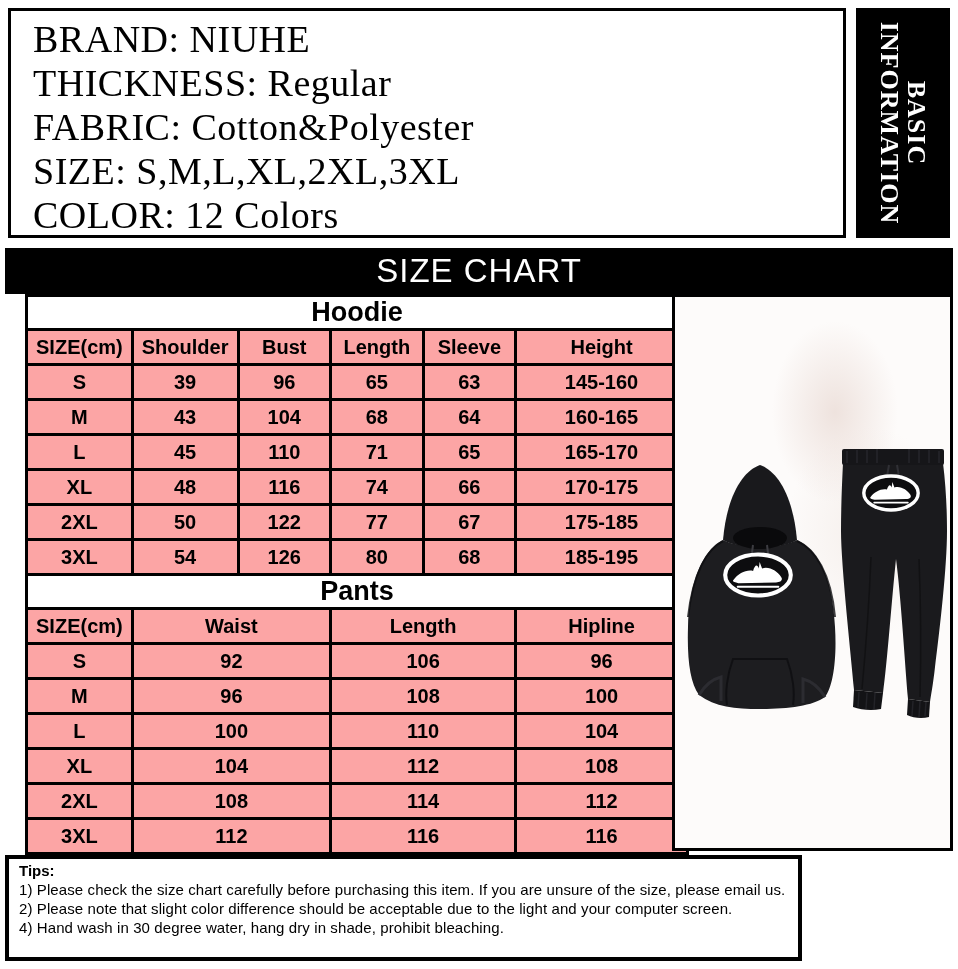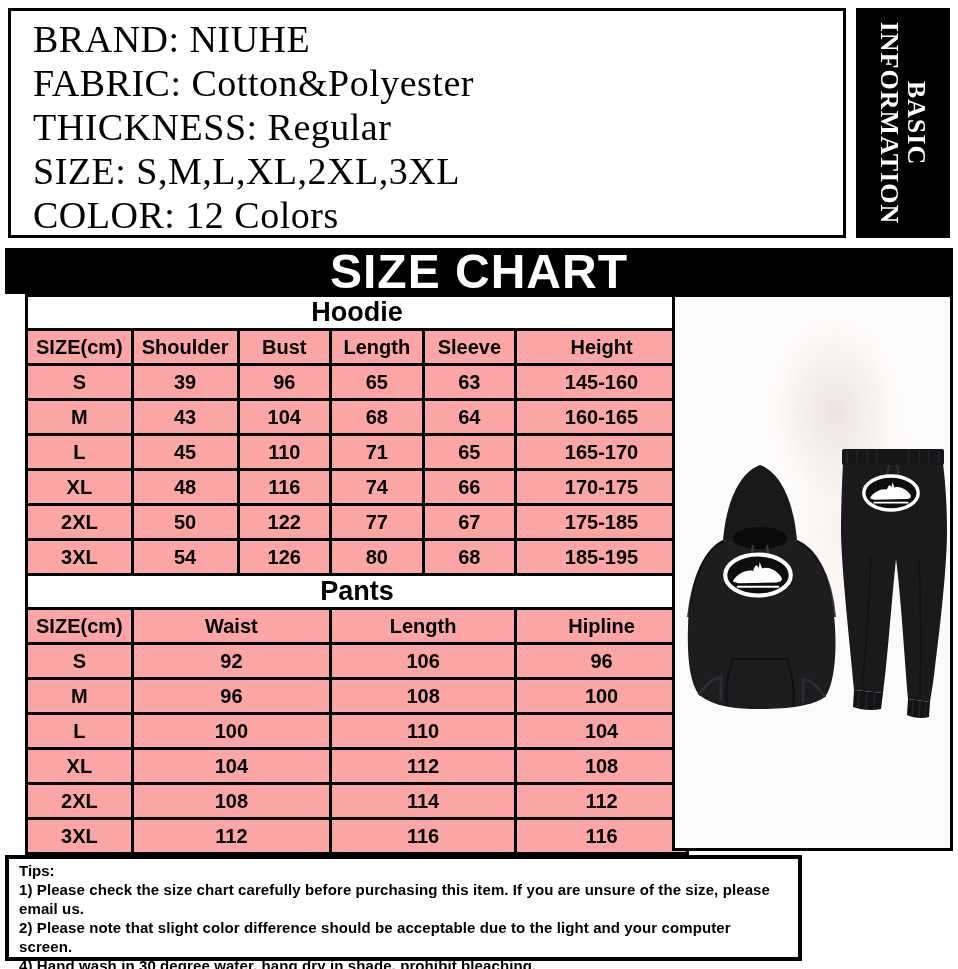--- a/index.html
+++ b/index.html
@@ -28,21 +28,21 @@
     display:flex;flex-direction:column;align-items:center;justify-content:center;
     font-family:"Liberation Serif",serif;font-weight:bold;font-size:26px;
     line-height:1.05;letter-spacing:1px;text-align:center;
   }
   
   .chart-band{
     position:absolute;left:5px;top:248px;width:948px;height:46px;
     background:#000;color:#fff;display:flex;align-items:center;justify-content:center;
     box-sizing:border-box;
   }
-  .chart-band span{font-size:48px;font-weight:bold;letter-spacing:1px;}
+  .chart-band span{font-size:33px;font-weight:normal;letter-spacing:1px;}
   
   .tables-col{position:absolute;left:8px;top:294px;width:664px;padding-left:17px;}
   .section-title{
     border:3px solid #000;box-sizing:border-box;height:37px;background:#fff;
     display:flex;align-items:center;justify-content:center;
     font-size:27px;font-weight:bold;
   }
   table.size-table{
     width:100%;border-collapse:collapse;table-layout:fixed;margin-top:-3px;
     background:#fca5a5;
@@ -62,31 +62,31 @@
       #fdfbfa;
   }
   .photo-box svg{display:block;width:100%;height:100%;}
   
   .tips-box{
     position:absolute;left:5px;top:855px;width:797px;height:106px;
     border:4px solid #000;box-sizing:border-box;background:#fff;
     padding:2px 10px;
   }
   .tips-title{font-size:15px;font-weight:bold;line-height:19px;}
-  .tips-line{font-size:15px;font-weight:bold;line-height:19px;letter-spacing:.1px;}
+  .tips-line{font-size:15px;font-weight:normal;line-height:19px;letter-spacing:.1px;}
 </style>
 </head>
 <body>
 
 <div class="canvas">
 
   <div class="info-box">
     <div class="info-line">BRAND: NIUHE</div>
+    <div class="info-line">THICKNESS: Regular</div>
     <div class="info-line">FABRIC: Cotton&amp;Polyester</div>
-    <div class="info-line">THICKNESS: Regular</div>
     <div class="info-line">SIZE: S,M,L,XL,2XL,3XL</div>
     <div class="info-line">COLOR: 12 Colors</div>
   </div>
   <div class="info-sidebar">
     <div class="sidebar-rot">
       <span>BASIC</span>
       <span>INFORMATION</span>
     </div>
   </div>
 

